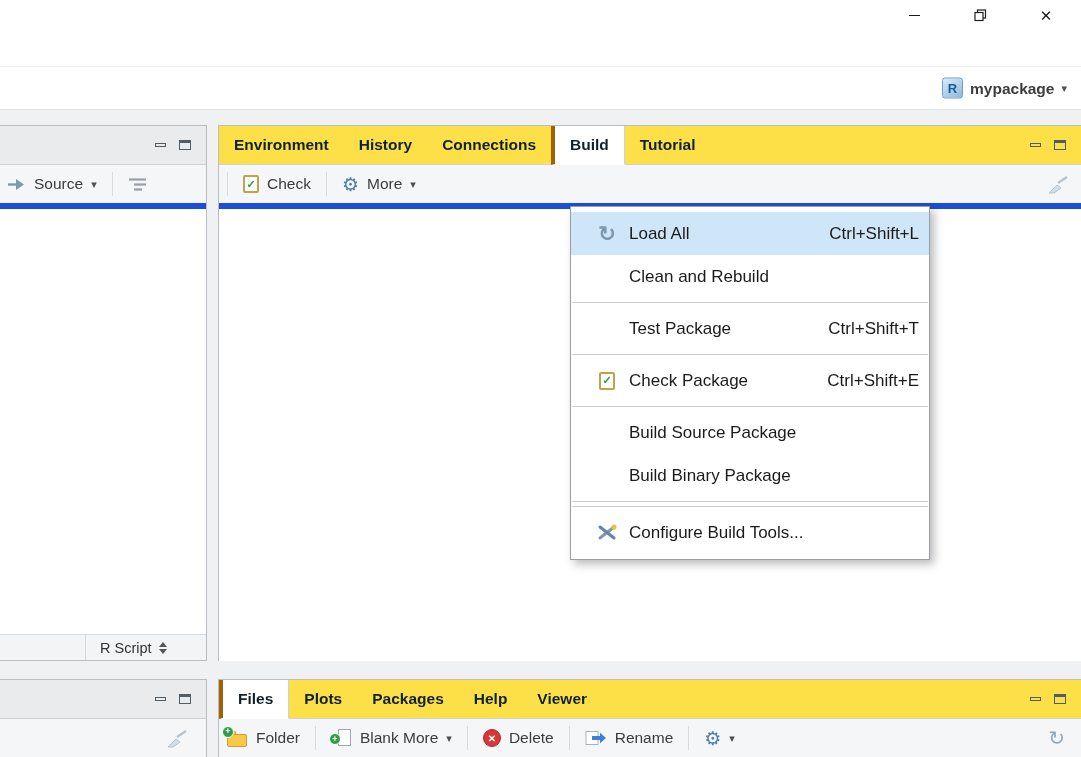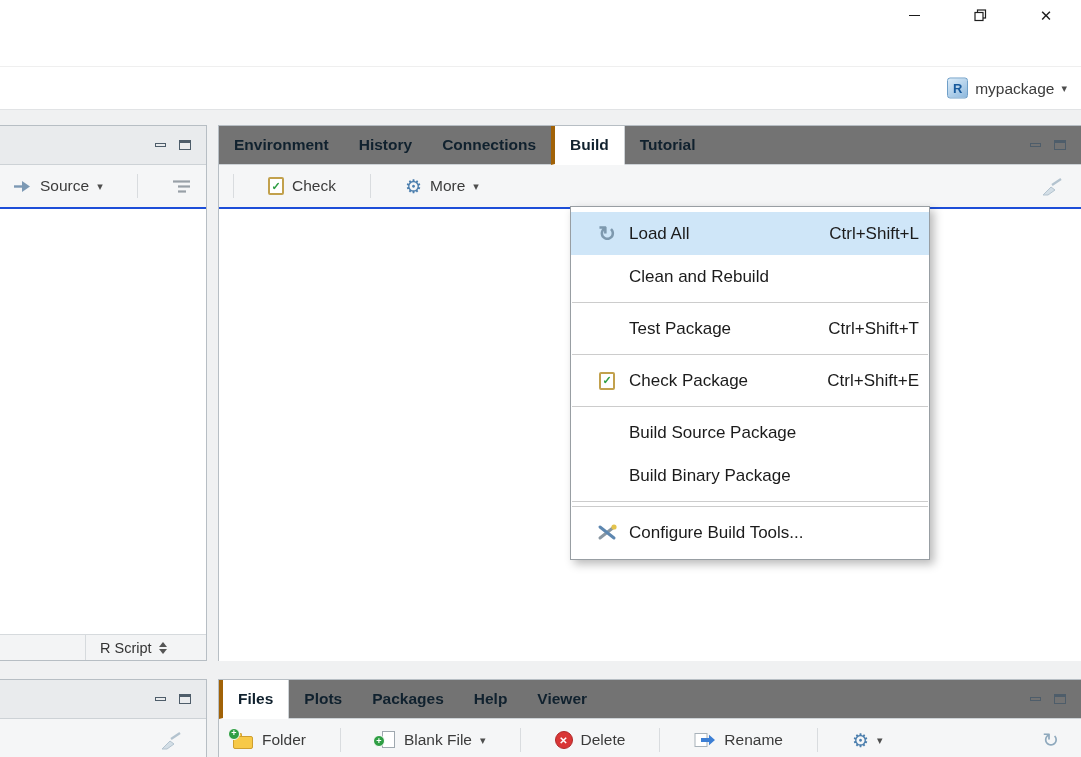--- a/index.html
+++ b/index.html
@@ -15,40 +15,40 @@
   .glyph-min{width:11px;height:0;border-top:1.6px solid #1a1a1a;display:block;}
   .glyph-close{font-size:15px;color:#1a1a1a;line-height:1;}
   
   .app-toolbar{position:absolute;left:0;top:66px;width:100%;height:44px;background:#fff;
     border-top:1px solid #efefef;border-bottom:1px solid #e1e3e5;box-sizing:border-box;}
   .project-btn{position:absolute;right:8px;top:50%;transform:translateY(-50%);
     display:flex;align-items:center;gap:7px;padding:4px 6px;cursor:pointer;}
   .r-cube{width:19px;height:19px;background:linear-gradient(145deg,#dcecf9,#8db8dd);
     border:1px solid #6f9fc8;border-radius:3px;color:#17599c;font-weight:700;font-size:13px;
     display:flex;align-items:center;justify-content:center;}
-  .project-label{font-size:15.5px;color:#3c3c3c;}
+  .project-label{font-size:15.5px;color:#3c3c3c;font-weight:bold;}
   .caret{font-size:11px;color:#4e4e4e;line-height:1;}
   
   .workspace{position:absolute;left:0;top:110px;right:0;bottom:0;background:#f0f1f2;}
   .pane{position:absolute;background:#fff;border:1px solid #b7bec4;box-sizing:border-box;overflow:visible;}
   .pane-source{left:-1px;top:15px;width:208px;height:536px;}
   .pane-build{left:218px;top:15px;right:-1px;height:536px;}
   .pane-bl{left:-1px;top:569px;width:208px;height:92px;}
   .pane-files{left:218px;top:569px;right:-1px;height:92px;}
   .pane-header{height:38px;background:#e9ebed;border-bottom:1px solid #cdd2d6;display:flex;align-items:center;}
-  .tabbar{height:38px;background:#737373;border-bottom:1px solid #cdd2d6;display:flex;align-items:stretch;text-align:right;}
+  .tabbar{height:38px;background:#fde047;border-bottom:1px solid #cdd2d6;display:flex;align-items:stretch;text-align:right;}
   .tab{display:flex;align-items:center;padding:0 15px;font-size:15.5px;font-weight:700;color:#10212e;cursor:pointer;}
   .tab.active{background:#fff;border-left:4px solid #a16207;border-right:1px solid #cdd2d6;
     margin-bottom:-1px;border-bottom:1px solid #fff;}
   .pane-btns{margin-left:auto;display:flex;align-items:center;gap:13px;padding-right:15px;}
   .pane-btn{cursor:pointer;display:flex;align-items:center;}
   .pm-min{width:11px;height:4px;border:1.6px solid #4e5d6a;display:block;box-sizing:border-box;}
   .pm-max{width:12px;height:10px;border:1.6px solid #4e5d6a;border-top-width:3px;display:block;box-sizing:border-box;}
-  .pane-toolbar{height:44px;background:#f5f6f7;border-bottom:2px solid #1d4ed8;display:flex;
-    align-items:center;padding:0 8px;gap:23px;box-sizing:border-box;}
+  .pane-toolbar{height:44px;background:#f5f6f7;border-bottom:6px solid #1d4ed8;display:flex;
+    align-items:center;padding:0 2px;gap:4px;box-sizing:border-box;}
   .tb-btn{display:flex;align-items:center;gap:8px;font-size:15.5px;color:#3b3b3b;cursor:pointer;padding:3px 5px;white-space:nowrap;}
   .vsep{width:1px;height:24px;background:#d9dcdf;margin:0 6px;flex:0 0 1px;}
   .gear{font-size:19px;color:#4c7fae;line-height:1;}
   .broom{margin-left:auto;margin-right:10px;cursor:pointer;display:flex;align-items:center;}
   .clip-icon{width:12px;height:14px;border:2px solid #c2a14d;border-radius:2px;background:#fff;
     display:flex;align-items:center;justify-content:center;flex:0 0 auto;}
   .clip-check{color:#2f9e44;font-size:11px;font-weight:700;line-height:1;}
   .pane-content{background:#fff;}
   
   .src-footer{position:absolute;left:0;right:0;bottom:0;height:26px;background:#f3f4f5;
@@ -239,21 +239,21 @@
           <span class="plus-badge">+</span>
         </span>
         <span>Folder</span>
       </span>
       <span class="vsep"></span>
       <span class="tb-btn">
         <span class="icon-file">
           <span class="file-body"></span>
           <span class="plus-badge">+</span>
         </span>
-        <span>Blank File</span>
+        <span>Blank More</span>
         <span class="caret">▾</span>
       </span>
       <span class="vsep"></span>
       <span class="tb-btn">
         <span class="icon-delete">✕</span>
         <span>Delete</span>
       </span>
       <span class="vsep"></span>
       <span class="tb-btn">
         <svg width="22" height="16" viewBox="0 0 22 16">

